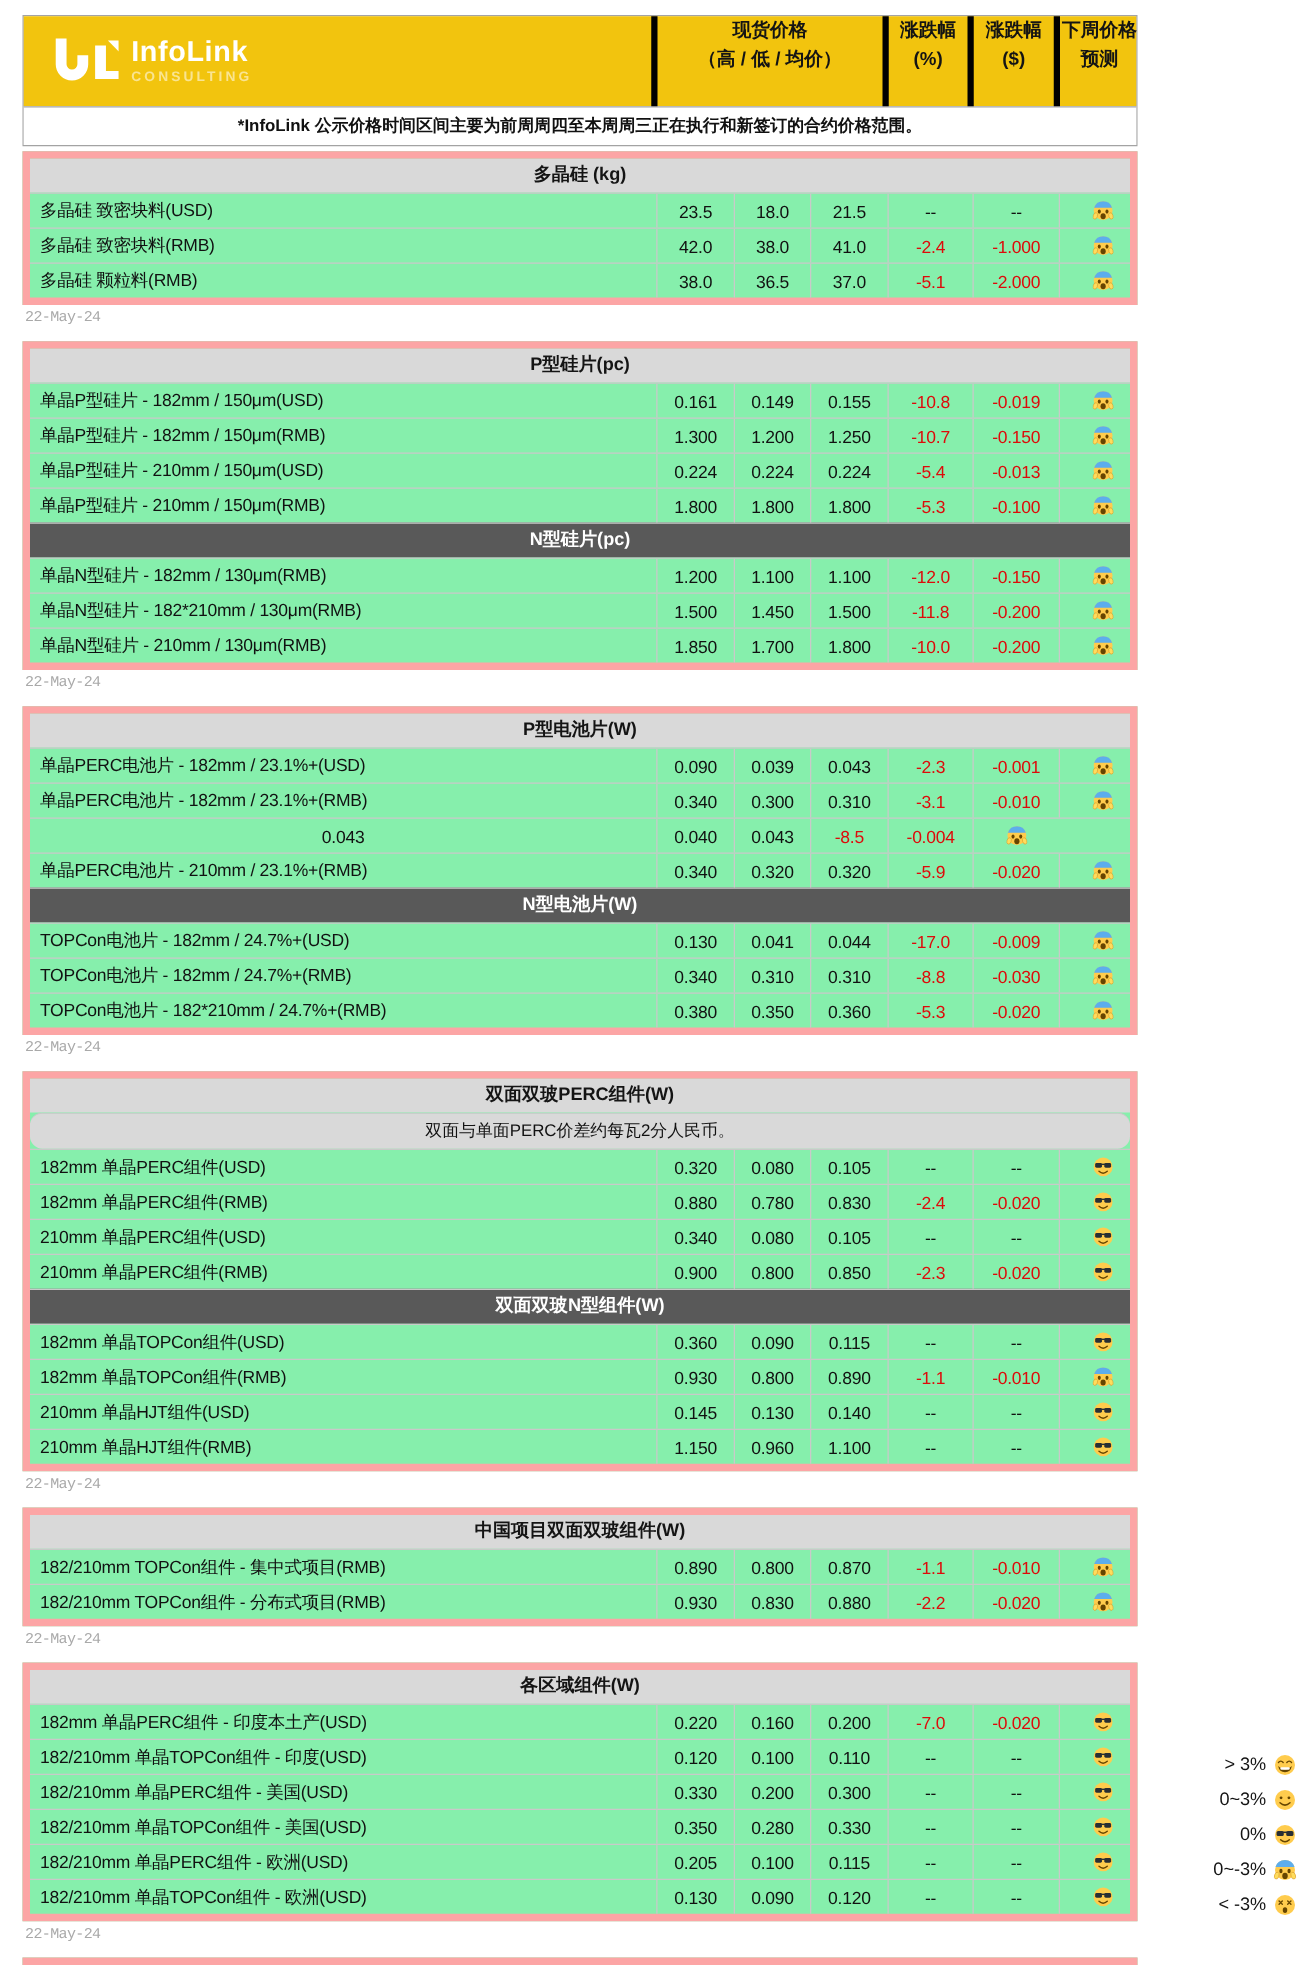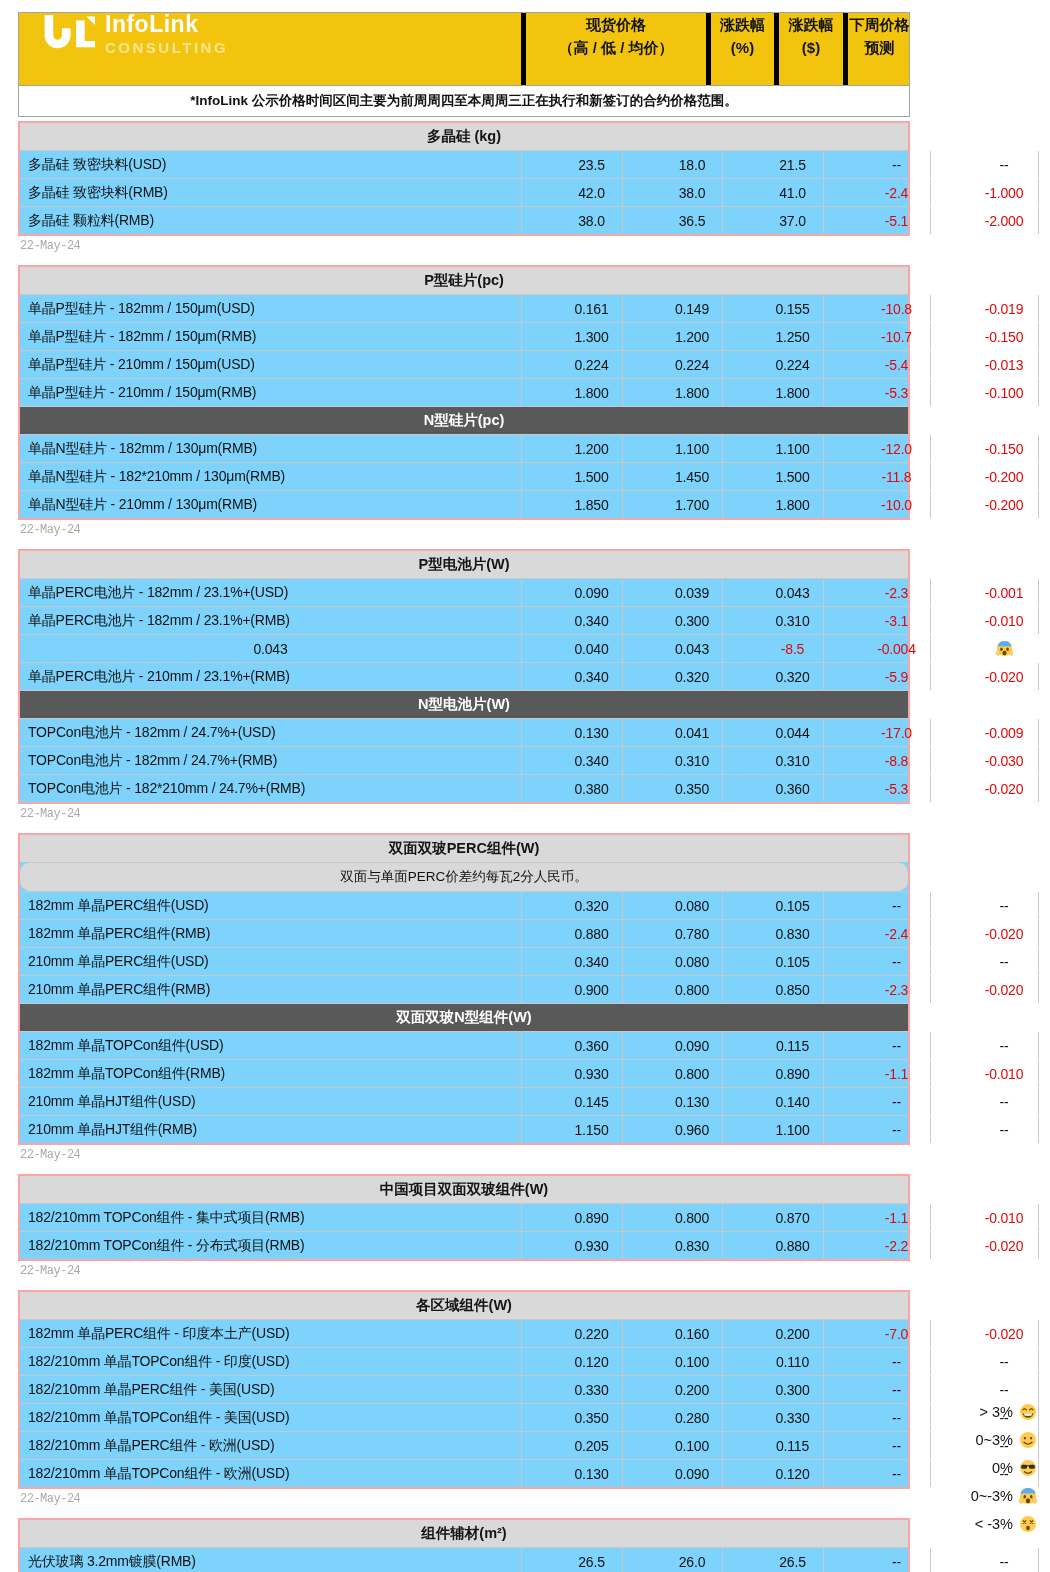--- a/index.html
+++ b/index.html
@@ -5,34 +5,34 @@
   html,body{margin:0;padding:0;background:#fff;}
   body{width:1050px;height:1572px;position:relative;
        font-family:"Liberation Sans","DejaVu Sans",sans-serif;color:#111;}
   .page{position:absolute;left:18px;top:12px;width:892px;}
   
   .top-block{border:1px solid #a3a3a3;margin-bottom:4px;background:#fff;}
   .yhead{display:grid;grid-template-columns:502px 185px 68px 69px 68px;background:var(--accent);height:72px;}
   .ycell{border-left:5px solid #000000;display:flex;flex-direction:column;justify-content:flex-start;
          text-align:center;font-weight:bold;font-size:15px;line-height:1.55;color:#141414;}
   .ycell:first-child{border-left:none;}
-  .logo-cell{flex-direction:row;justify-content:flex-start;align-items:flex-start;padding-left:24px;gap:10px;}
+  .logo-cell{flex-direction:row;justify-content:flex-start;align-items:center;padding-left:24px;gap:10px;}
   .logo-text{display:flex;flex-direction:column;align-items:flex-start;line-height:1;}
   .brand{color:#fff;font-size:23px;font-weight:bold;letter-spacing:.5px;}
-  .brand-sub{color:rgba(255,255,255,.55);font-size:15px;letter-spacing:2.5px;margin-top:4px;font-weight:bold;}
+  .brand-sub{color:rgba(255,255,255,.55);font-size:11px;letter-spacing:2.5px;margin-top:4px;font-weight:bold;}
   .notice{border-top:1px solid #a3a3a3;height:30px;line-height:30px;text-align:center;
           font-weight:bold;font-size:13.5px;background:#fff;}
   
-  .block{border:2px solid #fca5a5;background:#7dd3fc;}
+  .block{border:6px solid #fca5a5;background:#86efac;}
   .block > div + div{border-top:1px solid #c9c9c9;}
   .sec-head{height:27px;line-height:27px;text-align:center;font-weight:bold;font-size:14.5px;}
   .sec-head.light{background:var(--lighthead);color:#141414;}
   .sec-head.dark{background:var(--darkhead);color:#fff;}
   .sec-note{height:28px;line-height:28px;text-align:center;font-size:13.5px;background:var(--lighthead);border-radius:10px;}
-  .tr{display:grid;grid-template-columns:502px 62px 61px 62px 68px 69px 68px;height:27px;gap:39px;}
+  .tr{display:grid;grid-template-columns:502px 62px 61px 62px 68px 69px 68px;height:27px;}
   .td{border-right:1px solid #c9c9c9;display:flex;align-items:center;justify-content:center;
       font-size:14px;letter-spacing:-0.2px;overflow:hidden;}
   .td:last-child{border-right:none;}
   .td.label{justify-content:flex-start;padding-left:8px;font-size:14px;}
   .td.chg.neg{color:var(--negative);}
   .date-line{font-size:12px;color:var(--datecol);margin:3px 0 11px 2px;height:15px;
              font-family:"Liberation Mono","DejaVu Sans Mono",monospace;letter-spacing:-0.5px;}
   .emoji{width:17px;height:17px;display:block;}
   
   .legend{position:absolute;left:933px;top:1402px;width:104px;display:flex;flex-direction:column;gap:8px;}

